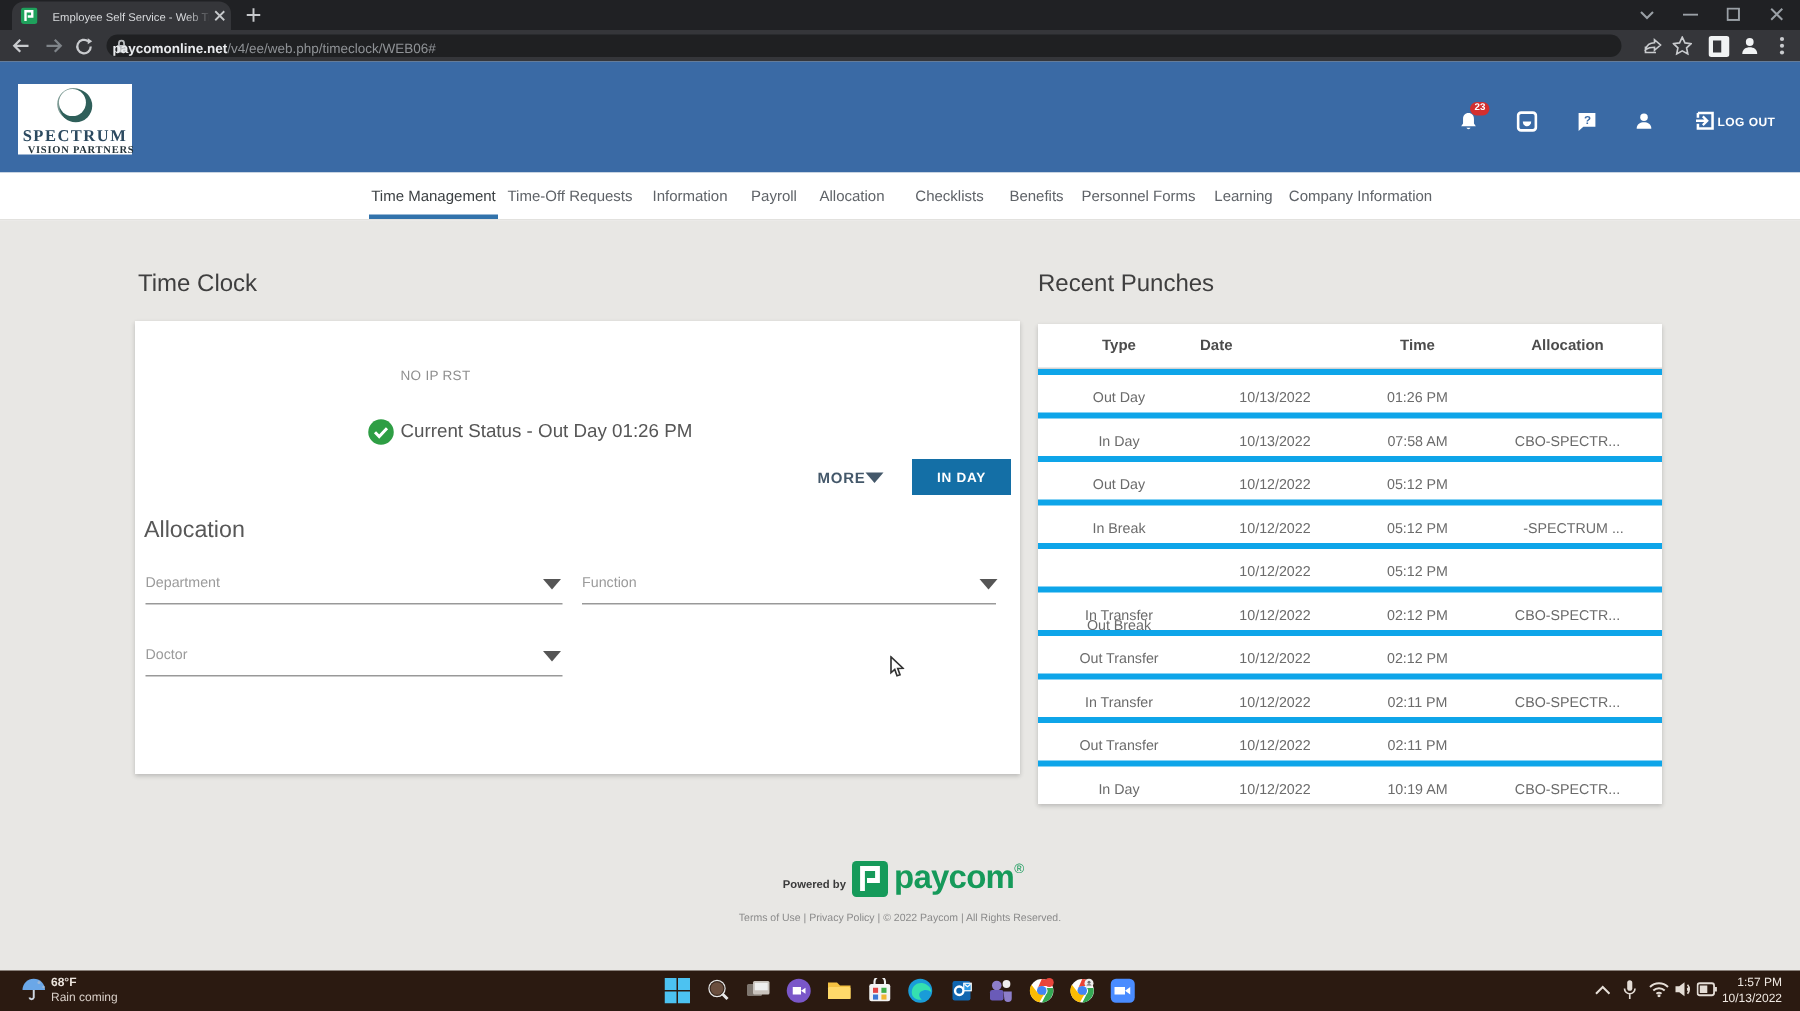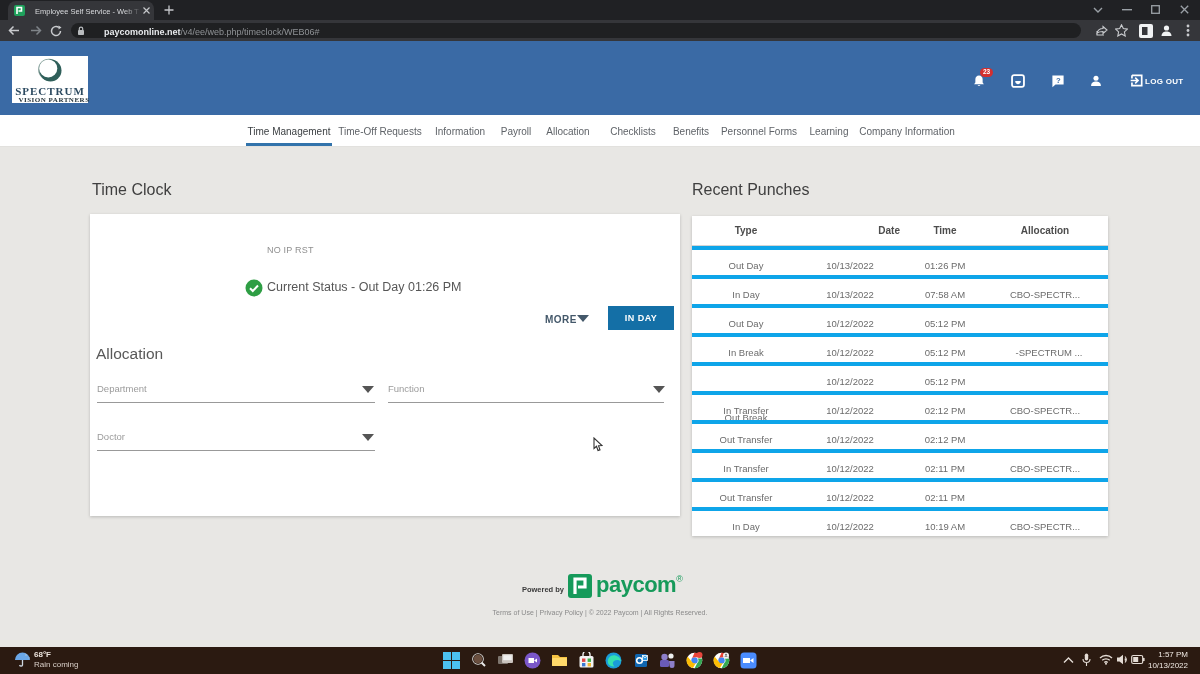--- a/index.html
+++ b/index.html
@@ -7,21 +7,21 @@
 body { font-family:"Liberation Sans", sans-serif; position:relative; background:#e8e7e4; }
 .abs { position:absolute; }
 
 
 #tabbar { left:0; top:0; width:1200px; height:20px; background:#202124; }
 #tab { left:8px; top:1px; width:146px; height:19px; background:#35363a; border-radius:8px 8px 0 0; }
 #tabtitle { left:27px; top:6px; font-size:7.5px; color:#d8dadd; white-space:nowrap; width:104px; overflow:hidden; }
 #tabfade { left:116px; top:1px; width:18px; height:18px; background:linear-gradient(90deg,rgba(53,54,58,0),#35363a); }
 #toolbar { left:0; top:20px; width:1200px; height:21px; background:#35363a; }
 #urlpill { left:71px; top:3px; width:1010px; height:15px; background:#1f2022; border-radius:8px; }
-#urltext { left:104px; top:7px; font-size:9px; color:#e8eaed; font-weight:bold; white-space:nowrap; }
+#urltext { left:75px; top:7px; font-size:9px; color:#e8eaed; font-weight:bold; white-space:nowrap; }
 #urltext span { color:#8f9296; font-weight:normal; }
 
 
 #header { left:0; top:41px; width:1200px; height:74px; background:#3a6aa5; }
 #logo { left:12px; top:15px; width:76px; height:47px; background:#fff; text-align:center;padding-left:12px; }
 #logo .l1 { font-family:"Liberation Serif",serif; font-size:11px; color:#2c4a60; letter-spacing:1px; line-height:10px; font-weight:bold;}
 #logo .l2 { font-family:"Liberation Serif",serif; font-size:7px; color:#24333a; letter-spacing:0.5px; line-height:7px; font-weight:bold;}
 #logout { left:1145px; top:36px; font-size:8px; font-weight:bold; color:#fff; letter-spacing:0.3px; white-space:nowrap; }
 
 
@@ -203,21 +203,21 @@
   <div class="ddarrow" style="left:272px;top:220px;"></div>
   <div class="ddline" style="left:7px;top:236px;width:278px;"></div>
 </div>
 
 <svg class="abs" style="left:593px;top:437px" width="10" height="15" viewBox="0 0 10 15">
     <path d="M1 1 L1 11.5 L3.5 9.3 L5 13.5 L7 12.8 L5.5 8.7 L9 8.5 Z" fill="#fff" stroke="#333" stroke-width="1.1"></path>
   </svg>
 
 <div class="abs" id="table">
   <div class="th" style="left:0;width:108px;text-align:center;">Type</div>
-  <div class="th" style="left:108px;width:100px;text-align:right;">Date</div>
+  <div class="th" style="left:108px;width:100px;text-align:left;">Date</div>
   <div class="th" style="left:208px;width:90px;text-align:center;">Time</div>
   <div class="th" style="left:298px;width:110px;text-align:center;">Allocation</div>
   <div class="abs" style="left:0;top:29px;width:416px;height:1px;background:#d4d4d4;"></div>
   <div class="tr" style="top:30px;">
     <div class="td" style="left:0;width:108px;text-align:center;">Out Day</div>
     <div class="td" style="left:108px;width:100px;text-align:center;">10/13/2022</div>
     <div class="td" style="left:208px;width:90px;text-align:center;">01:26 PM</div>
   </div>
   <div class="tr" style="top:59px;">
     <div class="td" style="left:0;width:108px;text-align:center;">In Day</div>

